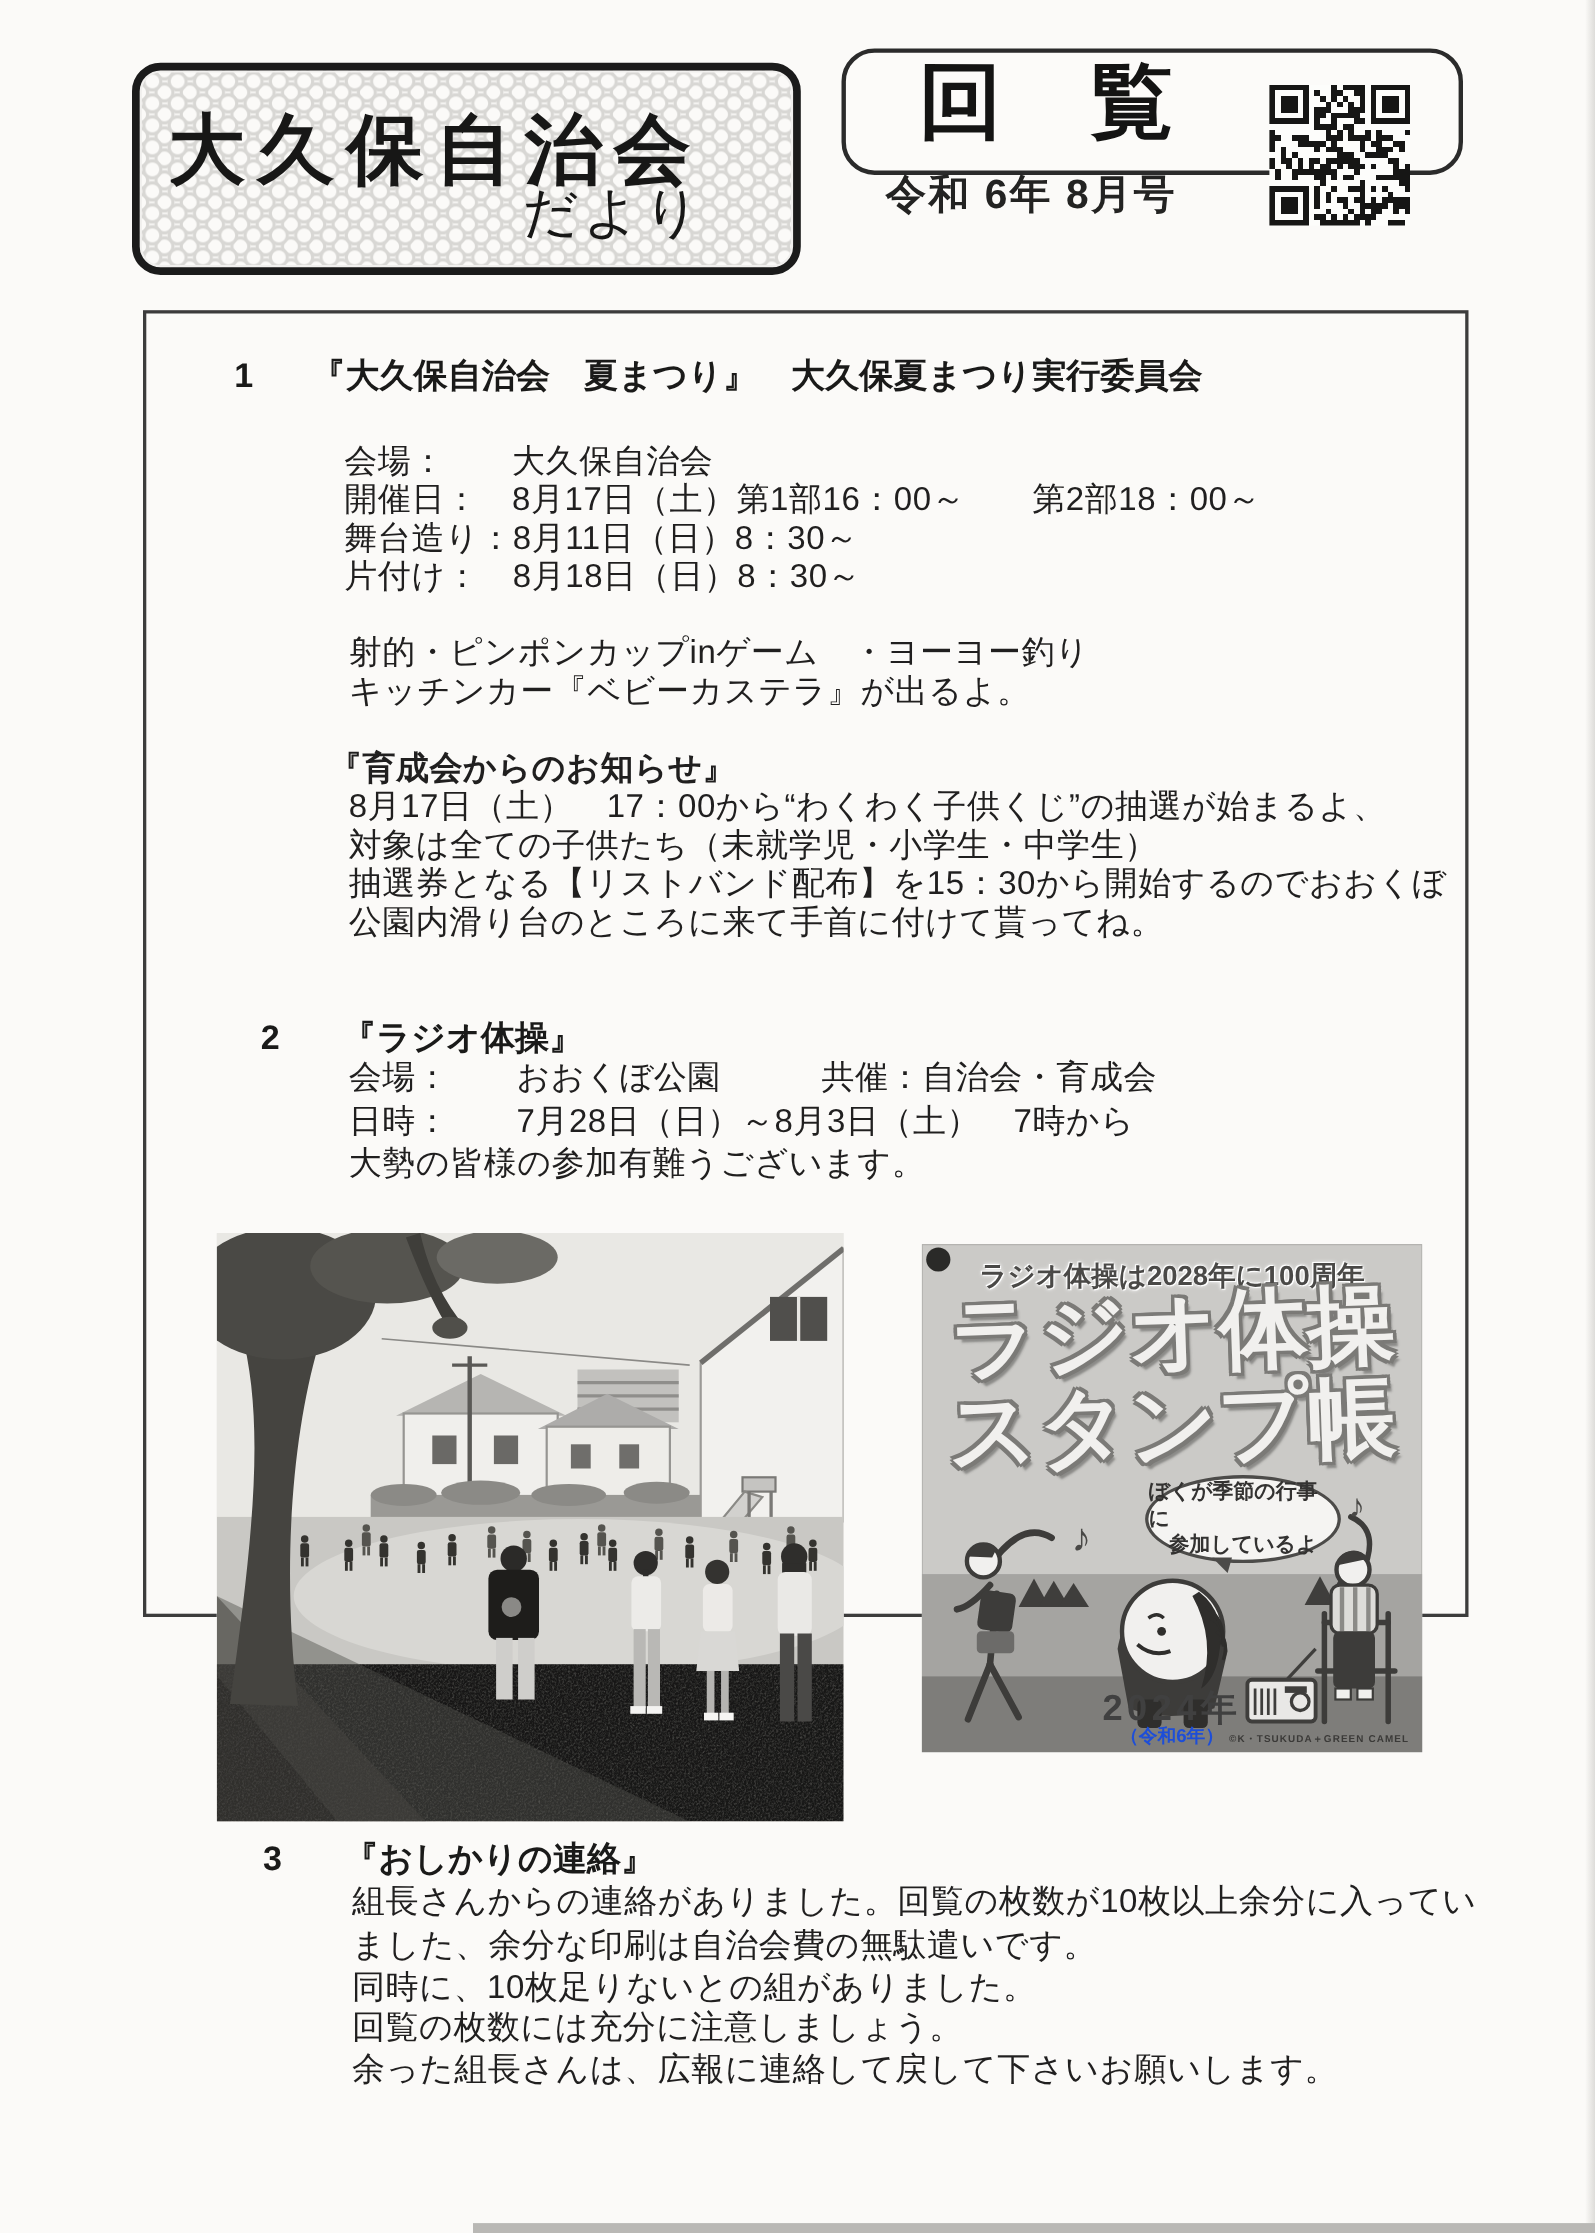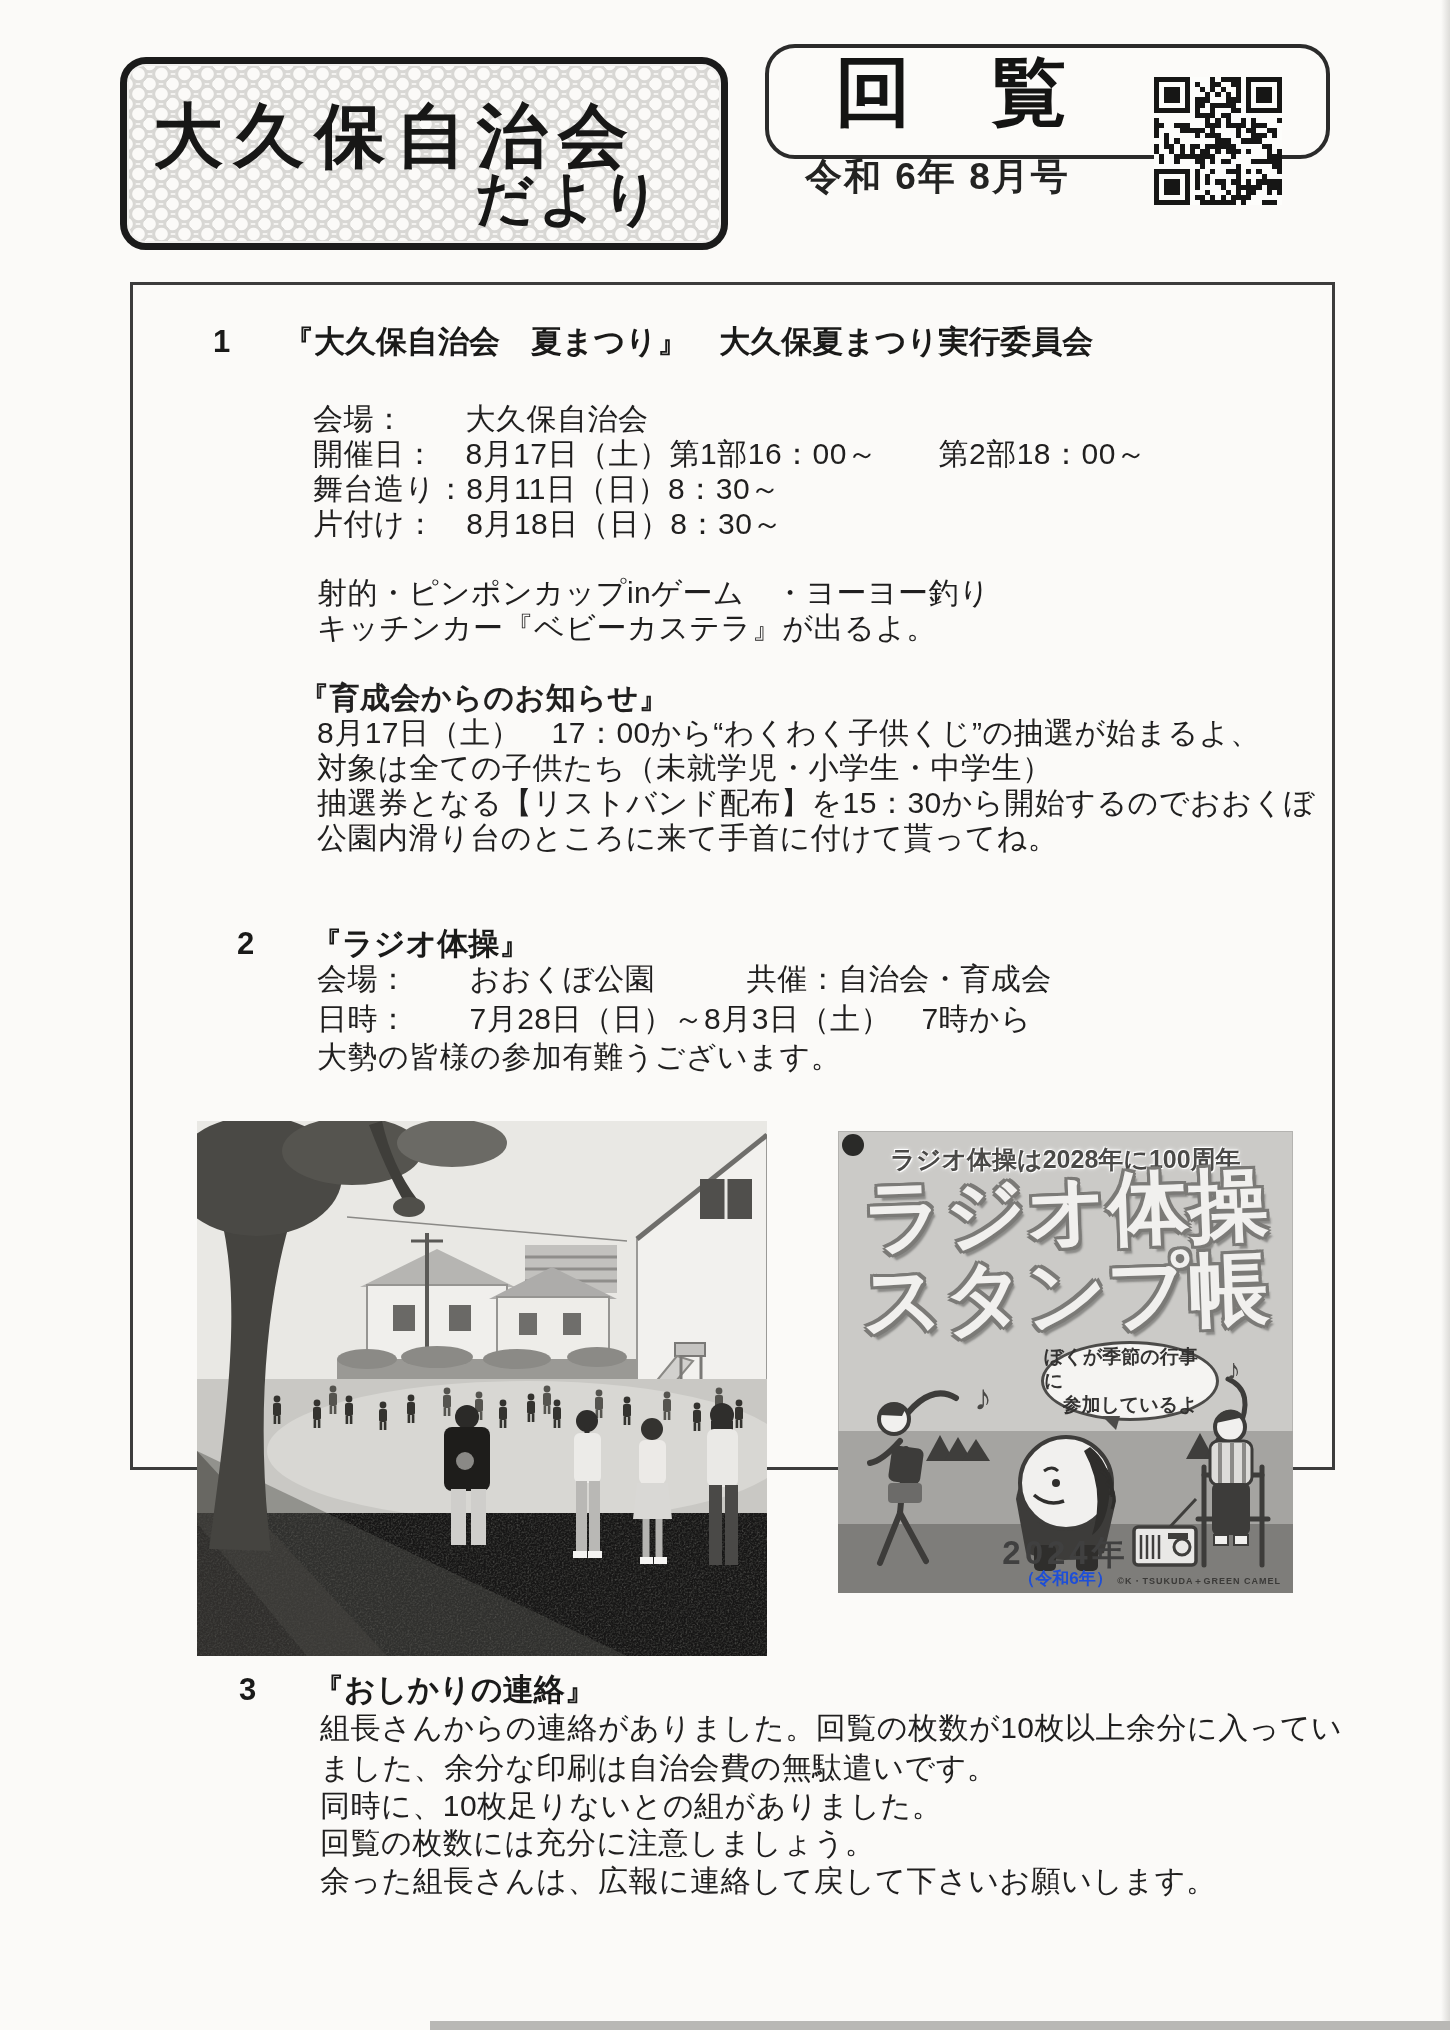--- a/index.html
+++ b/index.html
@@ -18,21 +18,21 @@
     border:7px solid #1b1b1b;border-radius:26px;
     background-color:#f4f3f1;
     background-image:
       radial-gradient(circle at 50% 50%, #fbfaf8 0 38%, #d8d7d4 44% 58%, rgba(0,0,0,0) 62%),
       radial-gradient(circle at 50% 50%, #fbfaf8 0 38%, #d8d7d4 44% 58%, rgba(0,0,0,0) 62%);
     background-size:23px 20px,23px 20px;
     background-position:0 0,11px 10px;
     box-shadow:inset 0 0 0 2px #f1f0ee;
   }
   .masthead .l1{left:26px;top:26px;font-size:70px;font-weight:bold;letter-spacing:11px;color:#171716;white-space:nowrap;}
-  .masthead .l2{left:348px;top:96px;font-size:58px;font-weight:bold;letter-spacing:4px;color:#171716;white-space:nowrap;}
+  .masthead .l2{left:348px;top:96px;font-size:50px;font-weight:normal;letter-spacing:4px;color:#171716;white-space:nowrap;}
 
   
   .circ{
     left:765px;top:44px;width:565px;height:115px;box-sizing:border-box;
     border:4px solid #2b2b2b;border-radius:30px;background:#fcfbf9;text-align:center;
   }
   .circ .ttl{left:66px;top:-6px;font-size:76px;font-weight:bold;letter-spacing:2px;color:#141413;white-space:nowrap;}
   .circ .issue{left:36px;top:104px;font-size:37px;font-weight:600;letter-spacing:2px;color:#232322;white-space:nowrap;}
   .circ .qr{left:385px;top:29px;width:128px;height:128px;}
 

